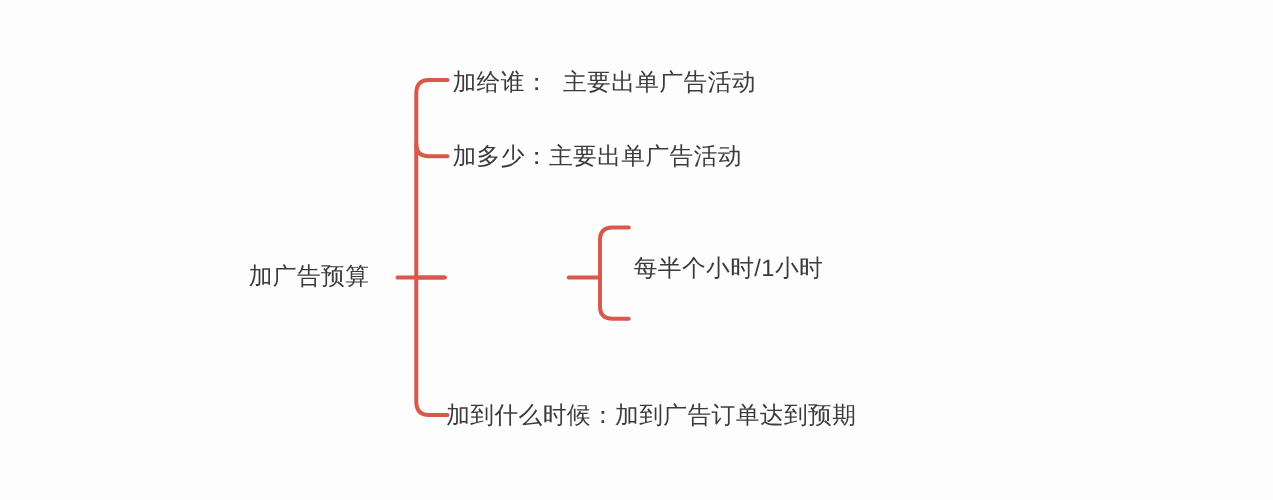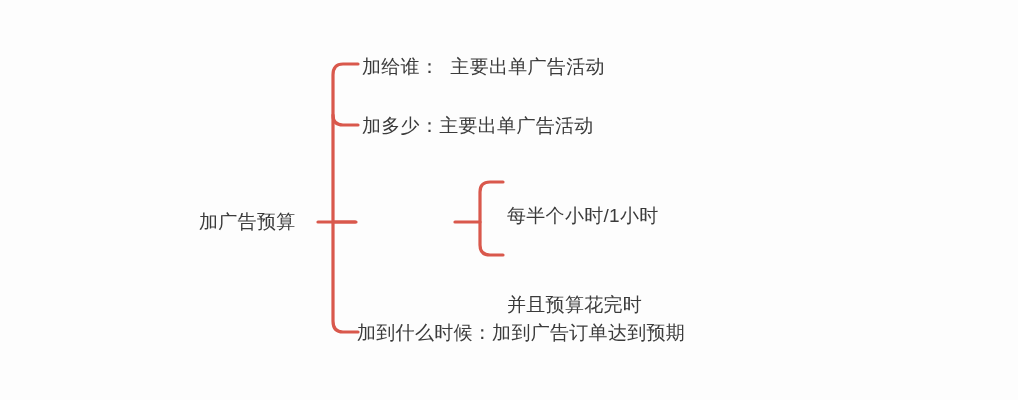--- a/index.html
+++ b/index.html
@@ -105,16 +105,15 @@
   <div class="node-text node-b1">加给谁：  主要出单广告活动</div>
 
   <div class="node-text node-b2">加多少：主要出单广告活动</div>
 
 
   <div class="node-text node-b4">加到什么时候：加到广告订单达到预期</div>
 
   <div class="node-text node-s1">每半个小时/1小时</div>
 
   <div class="node-text node-s2">
-    <span class="line2">并且预算花完时</span>
   </div>
 
 </div>
 
 </body></html>

